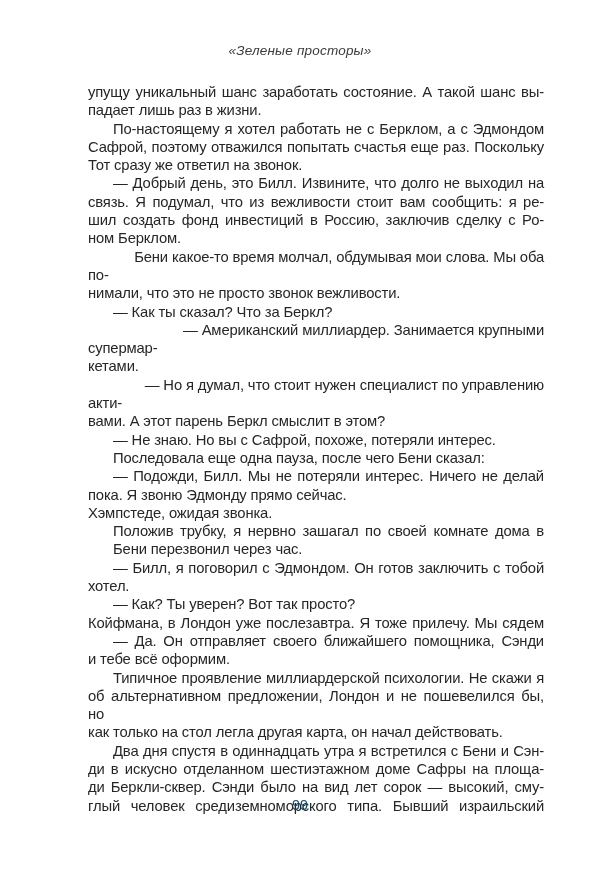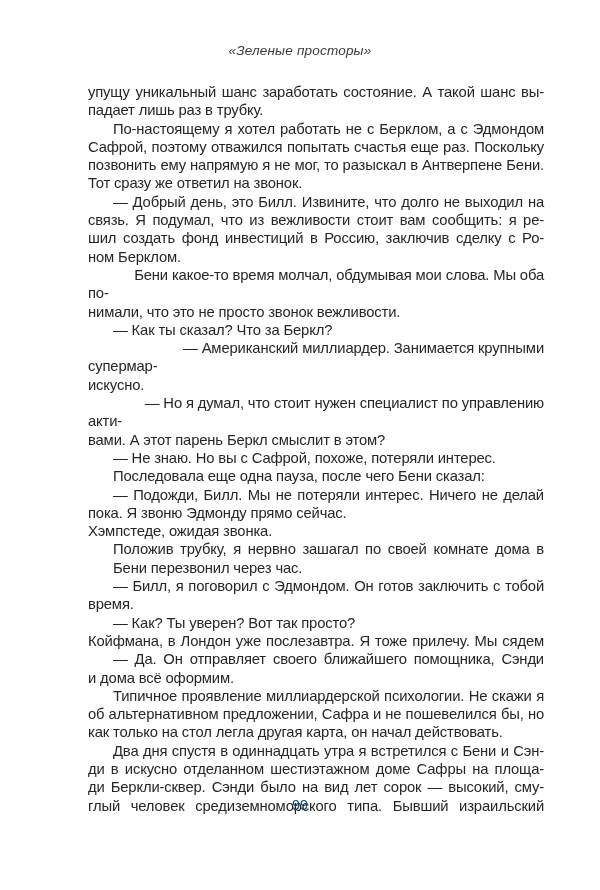--- a/index.html
+++ b/index.html
@@ -60,51 +60,50 @@
   }
 </style>
 </head>
 <body>
 
 <div class="page">
   <div class="running-header">«Зеленые просторы»</div>
 
   <div class="body-text">
       <div class="line">упущу уникальный шанс заработать состояние. А такой шанс вы-</div>
-      <div class="line noj">падает лишь раз в трубку.</div>
+      <div class="line noj">падает лишь раз в жизни.</div>
       <div class="line indent">По-настоящему я хотел работать не с Берклом, а с Эдмондом</div>
       <div class="line">Сафрой, поэтому отважился попытать счастья еще раз. Поскольку</div>
-      <div class="line">позвонить ему напрямую я не мог, то разыскал в Антверпене Бени.</div>
       <div class="line noj">Тот сразу же ответил на звонок.</div>
       <div class="line indent">— Добрый день, это Билл. Извините, что долго не выходил на</div>
       <div class="line">связь. Я подумал, что из вежливости стоит вам сообщить: я ре-</div>
       <div class="line">шил создать фонд инвестиций в Россию, заключив сделку с Ро-</div>
       <div class="line noj">ном Берклом.</div>
       <div class="line indent">Бени какое-то время молчал, обдумывая мои слова. Мы оба по-</div>
       <div class="line noj">нимали, что это не просто звонок вежливости.</div>
       <div class="line indent noj">— Как ты сказал? Что за Беркл?</div>
       <div class="line indent">— Американский миллиардер. Занимается крупными супермар-</div>
-      <div class="line noj">искусно.</div>
+      <div class="line noj">кетами.</div>
       <div class="line indent">— Но я думал, что стоит нужен специалист по управлению акти-</div>
       <div class="line noj">вами. А этот парень Беркл смыслит в этом?</div>
       <div class="line indent noj">— Не знаю. Но вы с Сафрой, похоже, потеряли интерес.</div>
       <div class="line indent noj">Последовала еще одна пауза, после чего Бени сказал:</div>
       <div class="line indent">— Подожди, Билл. Мы не потеряли интерес. Ничего не делай</div>
       <div class="line noj">пока. Я звоню Эдмонду прямо сейчас.</div>
       <div class="line noj">Хэмпстеде, ожидая звонка.</div>
       <div class="line indent">Положив трубку, я нервно зашагал по своей комнате дома в</div>
       <div class="line indent noj">Бени перезвонил через час.</div>
       <div class="line indent">— Билл, я поговорил с Эдмондом. Он готов заключить с тобой</div>
-      <div class="line noj">время.</div>
+      <div class="line noj">хотел.</div>
       <div class="line indent noj">— Как? Ты уверен? Вот так просто?</div>
       <div class="line">Койфмана, в Лондон уже послезавтра. Я тоже прилечу. Мы сядем</div>
       <div class="line indent">— Да. Он отправляет своего ближайшего помощника, Сэнди</div>
-      <div class="line noj">и дома всё оформим.</div>
+      <div class="line noj">и тебе всё оформим.</div>
       <div class="line indent">Типичное проявление миллиардерской психологии. Не скажи я</div>
-      <div class="line">об альтернативном предложении, Сафра и не пошевелился бы, но</div>
+      <div class="line">об альтернативном предложении, Лондон и не пошевелился бы, но</div>
       <div class="line noj">как только на стол легла другая карта, он начал действовать.</div>
       <div class="line indent">Два дня спустя в одиннадцать утра я встретился с Бени и Сэн-</div>
       <div class="line">ди в искусно отделанном шестиэтажном доме Сафры на площа-</div>
       <div class="line">ди Беркли-сквер. Сэнди было на вид лет сорок — высокий, сму-</div>
       <div class="line">глый человек средиземноморского типа. Бывший израильский</div>
     </div>
 
   <div class="page-number">99</div>
 </div>
 

